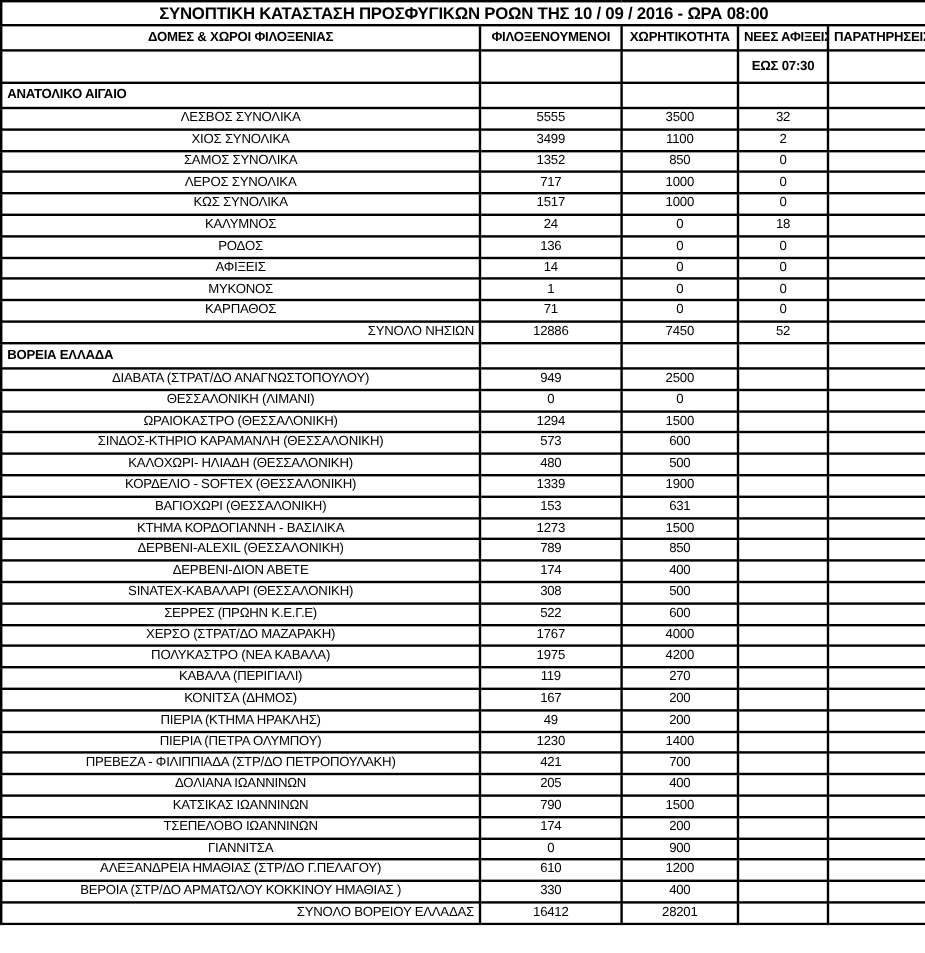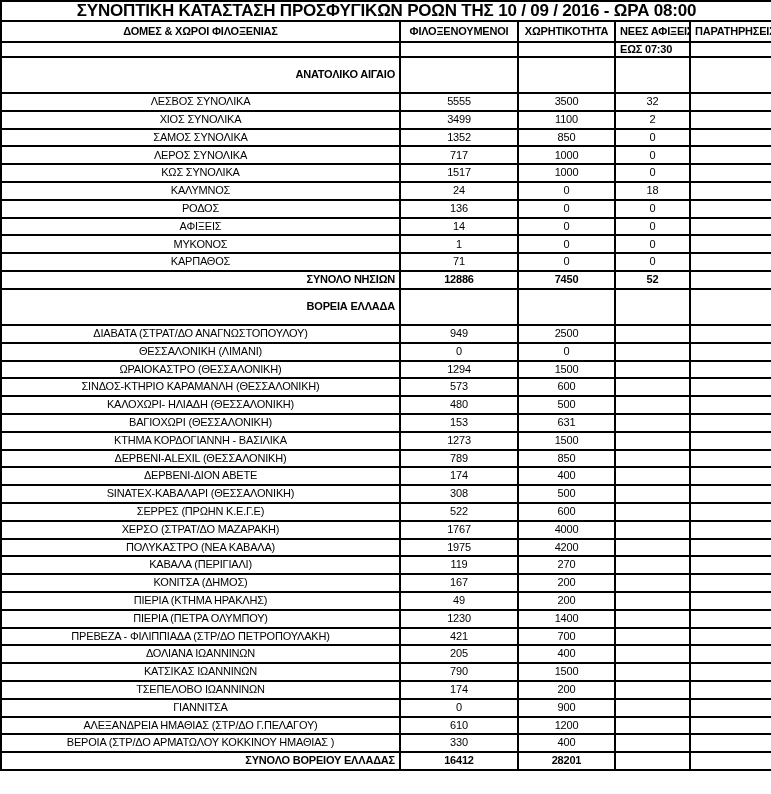--- a/index.html
+++ b/index.html
@@ -23,41 +23,41 @@
     vertical-align: middle;
     white-space: nowrap;
     overflow: hidden;
     letter-spacing: -0.2px;
     height: 17.8px;
   }
   tr.title-row td {
     height: 20px;
     font-weight: bold;
     text-align: center;
-    font-size: 17px;
+    font-size: 14px;
   }
   tr.head-row td {
     height: 21px;
     font-weight: bold;
     text-align: center;
   }
   tr.sub-row td {
-    height: 15px;
+    height: 27px;
+    font-weight: bold;
+    text-align: center;
+    margin-top: 28px;
+  }
+  tr.section-row td {
+    height: 21px;
     font-weight: bold;
     text-align: left;
-    margin-top: 28px;
-  }
-  tr.section-row td {
-    height: 36px;
-    font-weight: bold;
-    text-align: right;
   }
   td.name { text-align: center; }
   td.num  { text-align: center; }
-  tr.total-row td { font-weight: bold; height: 18px; }
+  tr.total-row td { font-weight: normal; height: 18px; }
   tr.total-row td.total-label { text-align: right; }
 </style>
 </head>
 <body>
 
 <table class="report">
   <colgroup>
     <col style="width:399px">
     <col style="width:118px">
     <col style="width:97px">
@@ -202,20 +202,27 @@
         <td></td>
       </tr>
       <tr>
         <td class="name">ΚΑΛΟΧΩΡΙ- ΗΛΙΑΔΗ (ΘΕΣΣΑΛΟΝΙΚΗ)</td>
         <td class="num">480</td>
         <td class="num">500</td>
         <td class="num"></td>
         <td></td>
       </tr>
       <tr>
+        <td class="name">ΚΟΡΔΕΛΙΟ - SOFTEX (ΘΕΣΣΑΛΟΝΙΚΗ)</td>
+        <td class="num">1339</td>
+        <td class="num">1900</td>
+        <td class="num"></td>
+        <td></td>
+      </tr>
+      <tr>
         <td class="name">ΒΑΓΙΟΧΩΡΙ (ΘΕΣΣΑΛΟΝΙΚΗ)</td>
         <td class="num">153</td>
         <td class="num">631</td>
         <td class="num"></td>
         <td></td>
       </tr>
       <tr>
         <td class="name">ΚΤΗΜΑ ΚΟΡΔΟΓΙΑΝΝΗ - ΒΑΣΙΛΙΚΑ</td>
         <td class="num">1273</td>
         <td class="num">1500</td>

